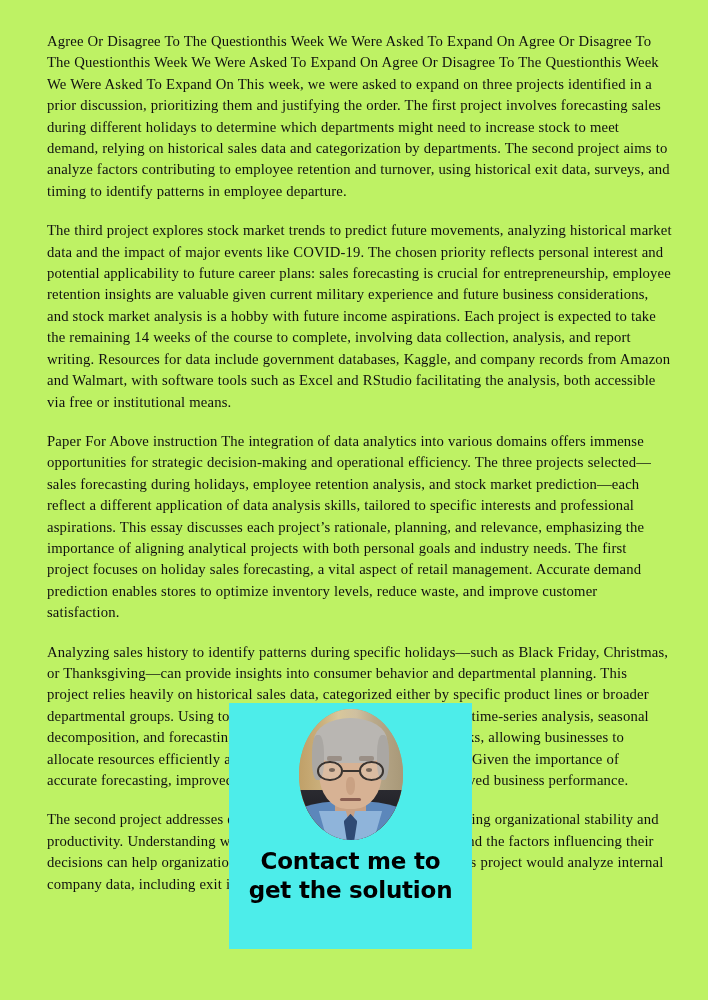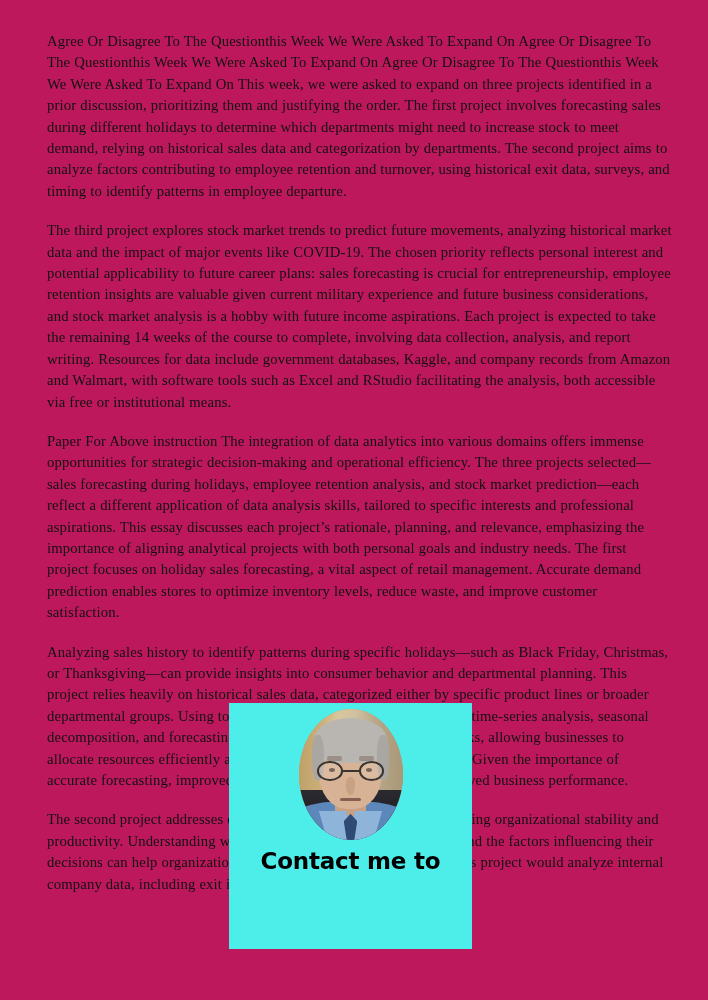--- a/index.html
+++ b/index.html
@@ -12,21 +12,21 @@
     height: 1000px;
     overflow: hidden;
     font-family: "Liberation Serif", "DejaVu Serif", serif;
     color: #000000;
     position: relative;
   }
   #page {
     position: relative;
     width: 708px;
     height: 1000px;
-    background: #be185d;
+    background: #bef264;
   }
   #doc-body {
     position: absolute;
     left: 47px;
     top: 31px;
     width: 625px;
   }
   .para {
     font-size: 14.7px;
     line-height: 21.4px;
@@ -264,18 +264,19 @@
         <div class="lens l"></div>
         <div class="lens r"></div>
         <div class="bridge"></div>
       </div>
       <div class="nose"></div>
       <div class="mouth"></div>
     </div>
 
     <div id="cta-block">
       <div class="cta-line">Contact me to</div>
+      <div class="cta-line">get the solution</div>
     </div>
 
 
   </div>
 
 </div>
 
 </body></html>

